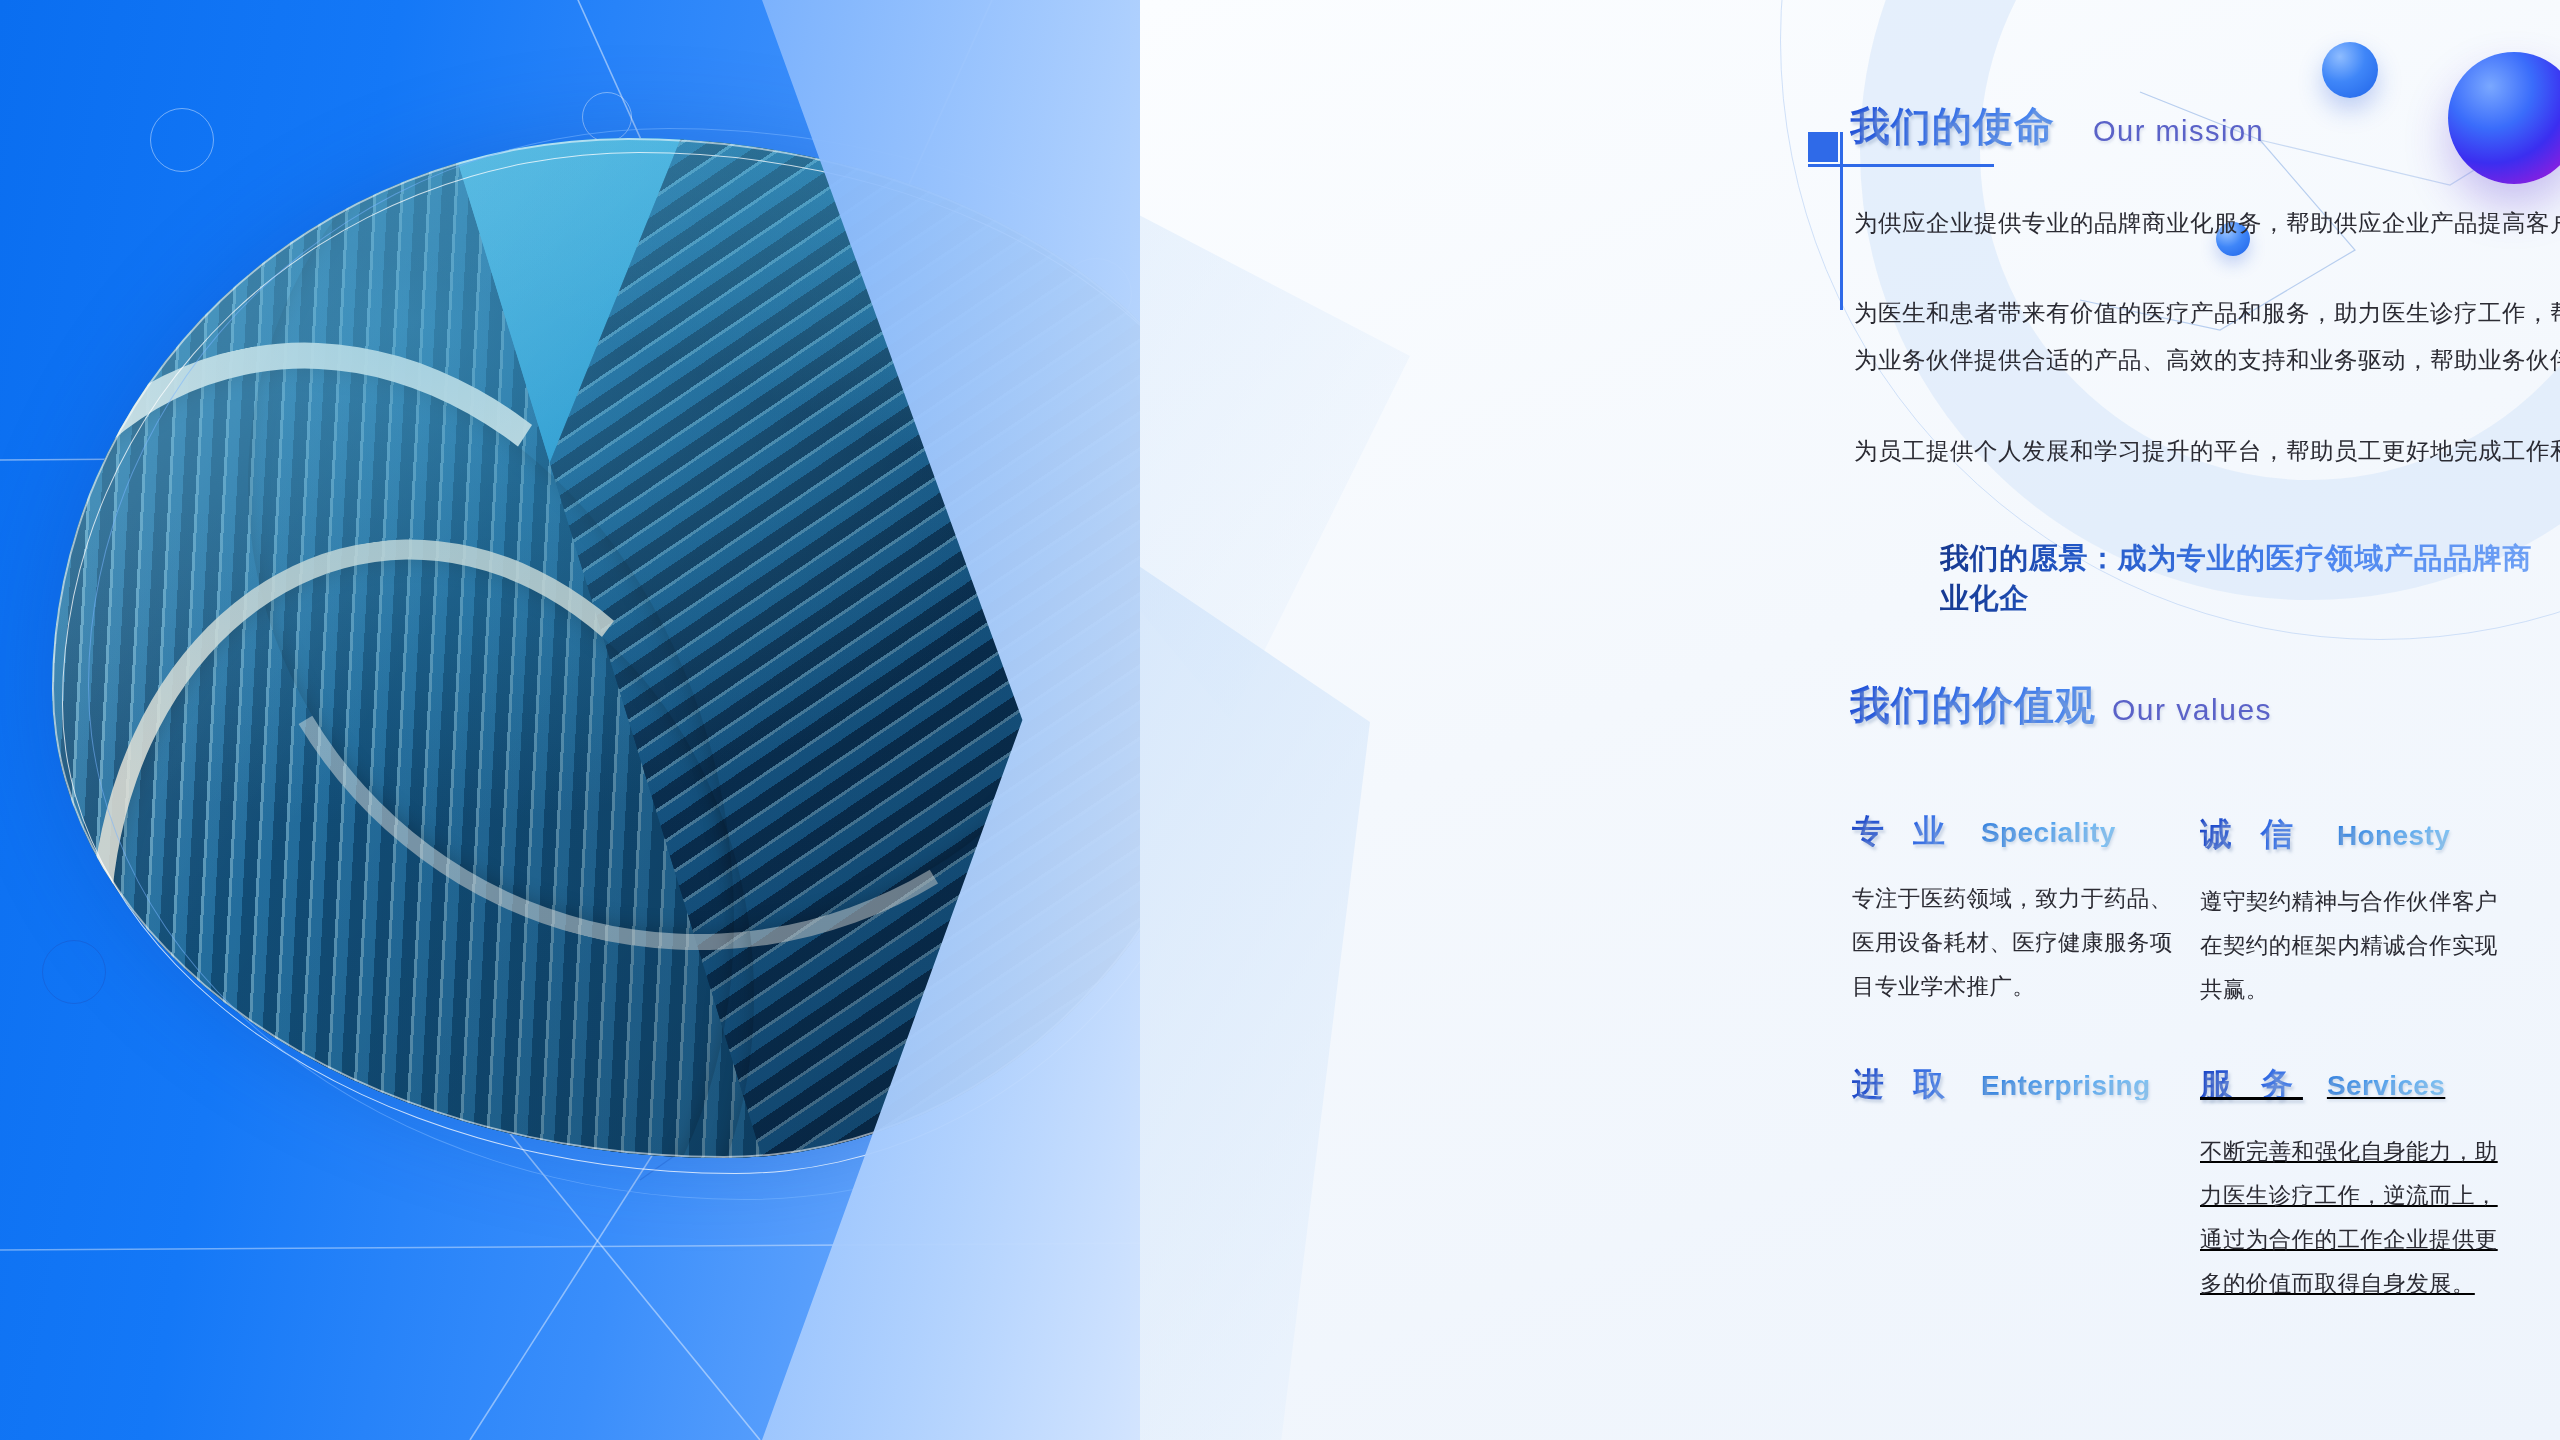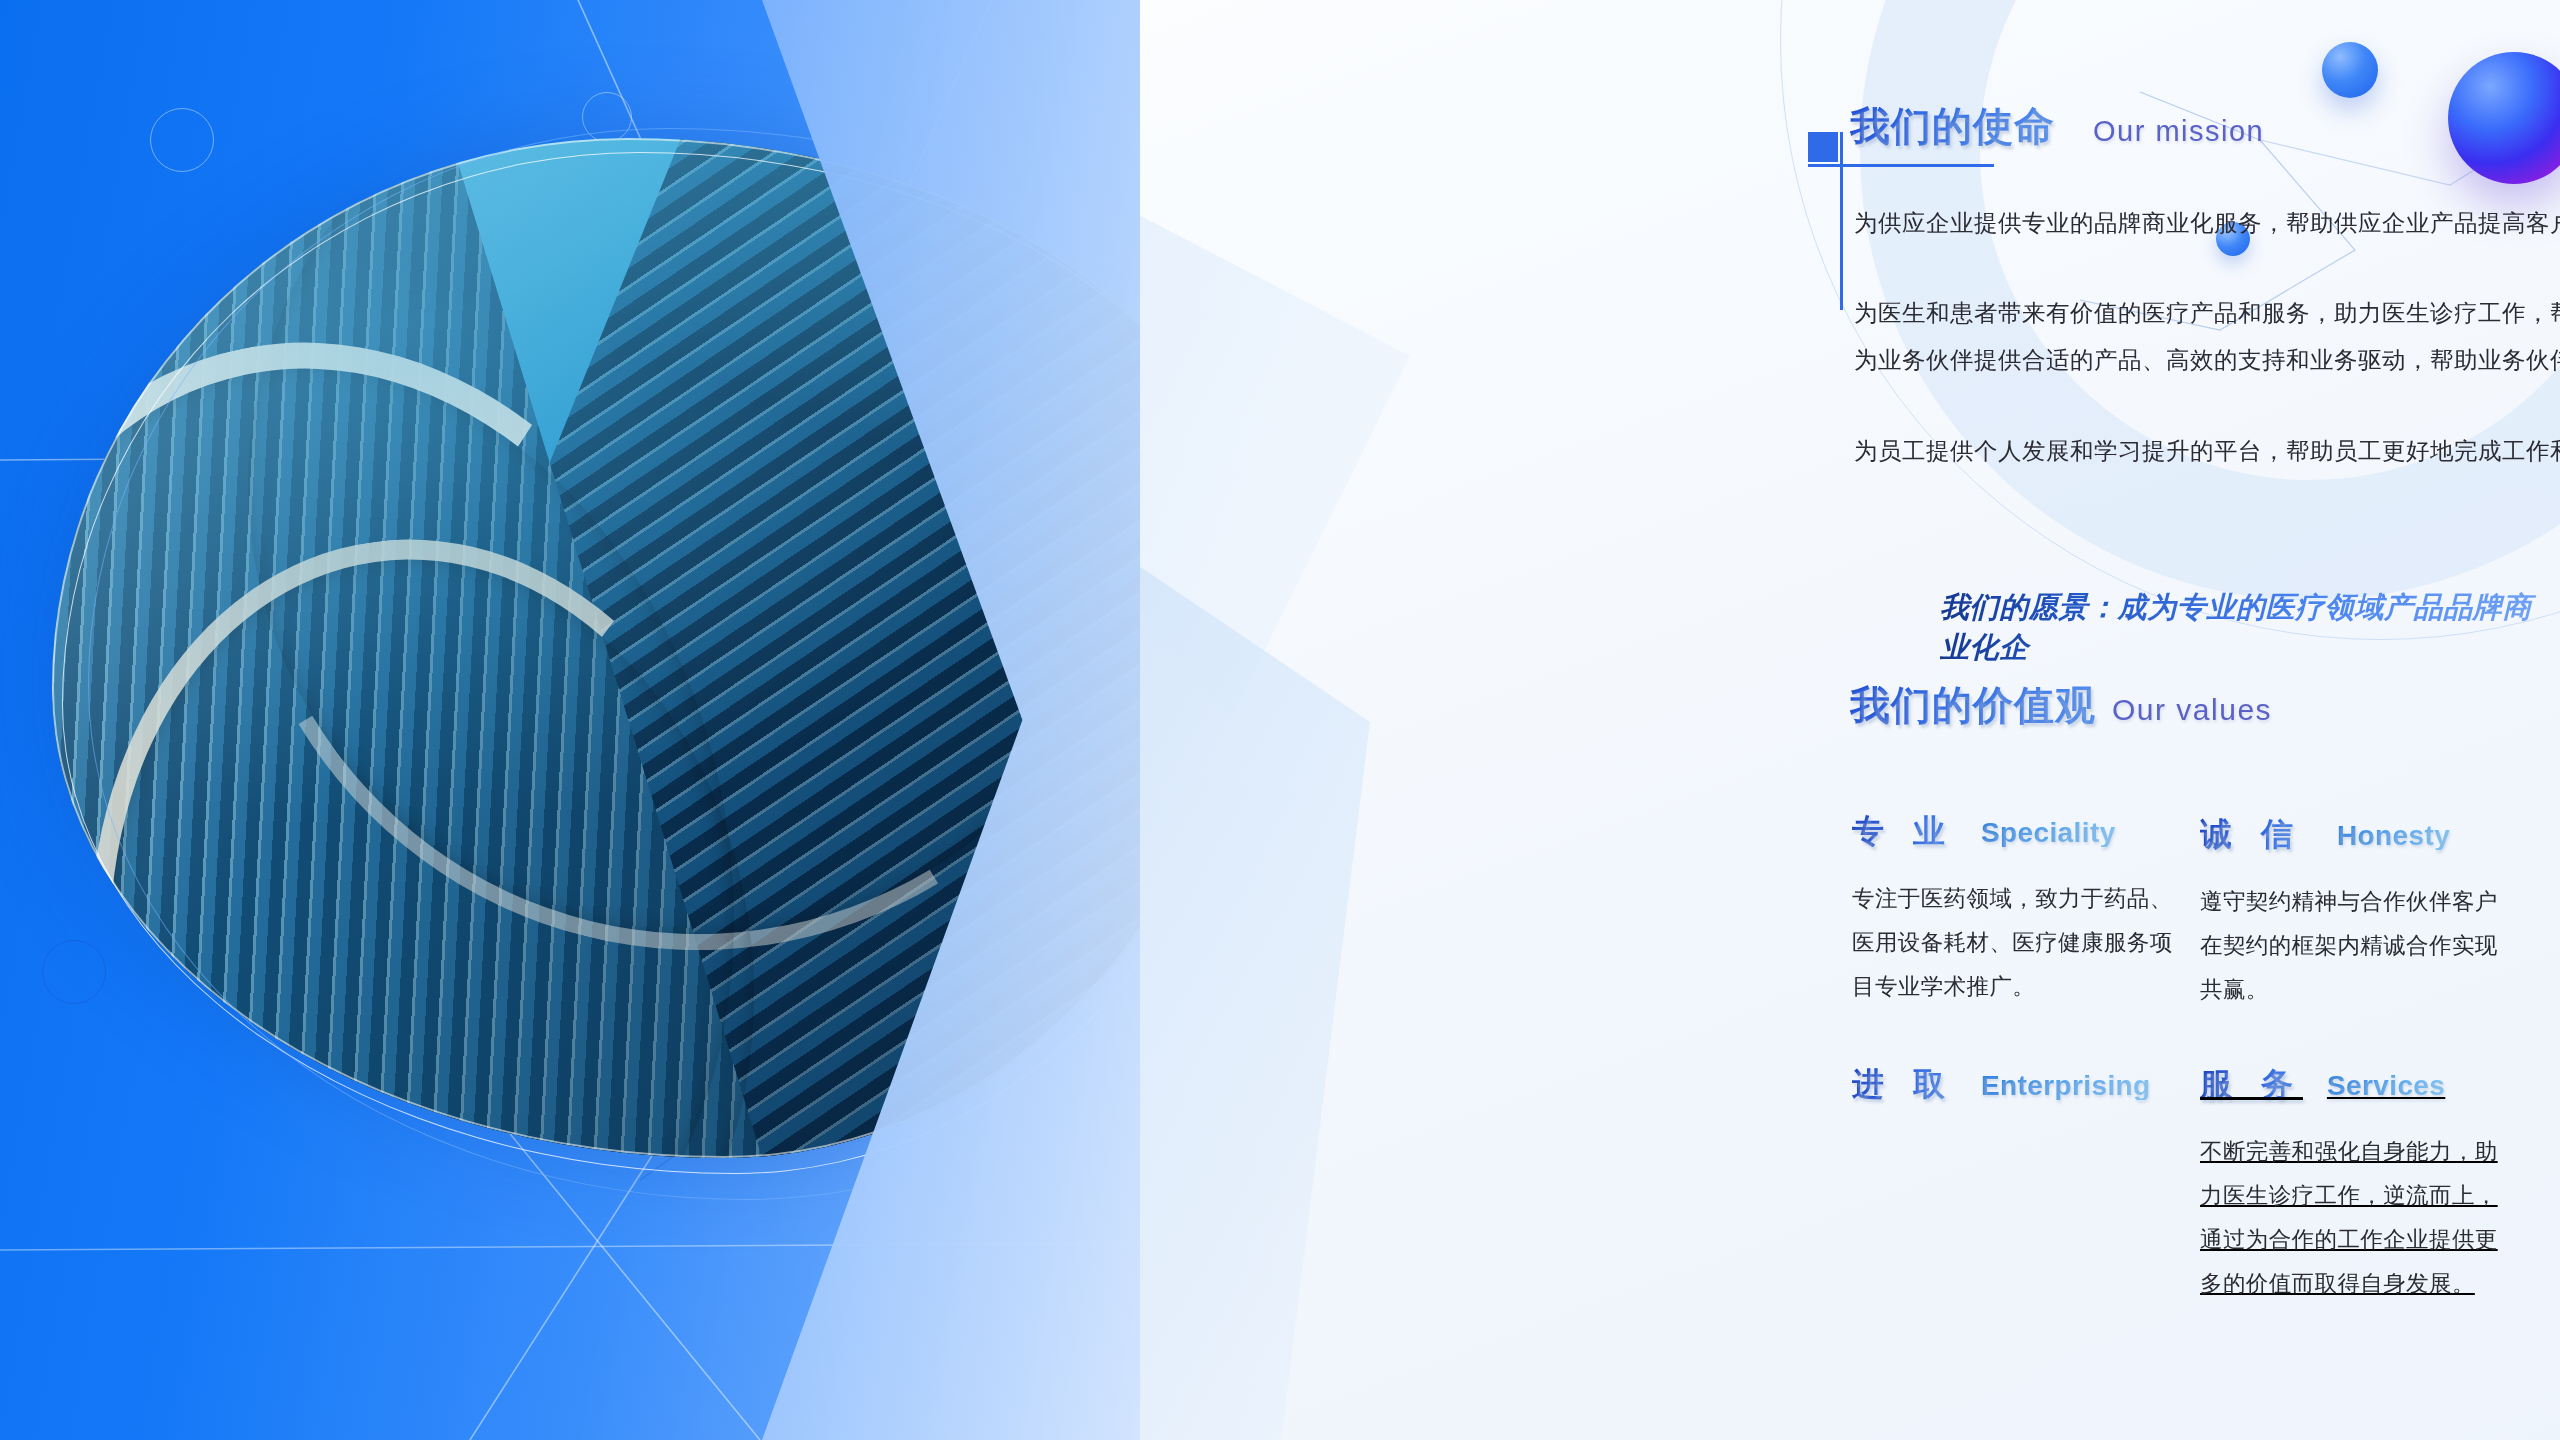--- a/index.html
+++ b/index.html
@@ -276,21 +276,21 @@
     <div class="sec-head" style="left:710px;top:106px;">
       <span class="sec-cn">我们的使命</span>
       <span class="sec-en">Our  mission</span>
     </div>
 
     <div class="body-text" style="left:714px;top:200px;width:1140px;">为供应企业提供专业的品牌商业化服务，帮助供应企业产品提高客户品牌认知度和市场覆盖度；</div>
     <div class="body-text" style="left:714px;top:290px;width:1180px;">为医生和患者带来有价值的医疗产品和服务，助力医生诊疗工作，帮助患者更快康复；</div>
     <div class="body-text" style="left:714px;top:337px;width:1150px;">为业务伙伴提供合适的产品、高效的支持和业务驱动，帮助业务伙伴更好地做好终端推广工作；</div>
     <div class="body-text" style="left:714px;top:428px;width:1180px;">为员工提供个人发展和学习提升的平台，帮助员工更好地完成工作和发展目标；</div>
 
-    <div class="vision" style="left:800px;top:588px;font-style:italic;">我们的愿景：成为专业的医疗领域产品品牌商业化企</div>
+    <div class="vision" style="left:800px;top:539px;">我们的愿景：成为专业的医疗领域产品品牌商业化企</div>
 
     <div class="sec-head" style="left:710px;top:685px;">
       <span class="sec-cn">我们的价值观</span>
       <span class="sec-en" style="margin-left:16px;font-size:30px;">Our values</span>
     </div>
 
     <div class="val" style="left:1060px;top:818px;width:300px;">
       <div class="val-head">
         <span class="val-cn">诚 信</span>
         <span class="val-en" style="margin-left:34px;">Honesty</span>

